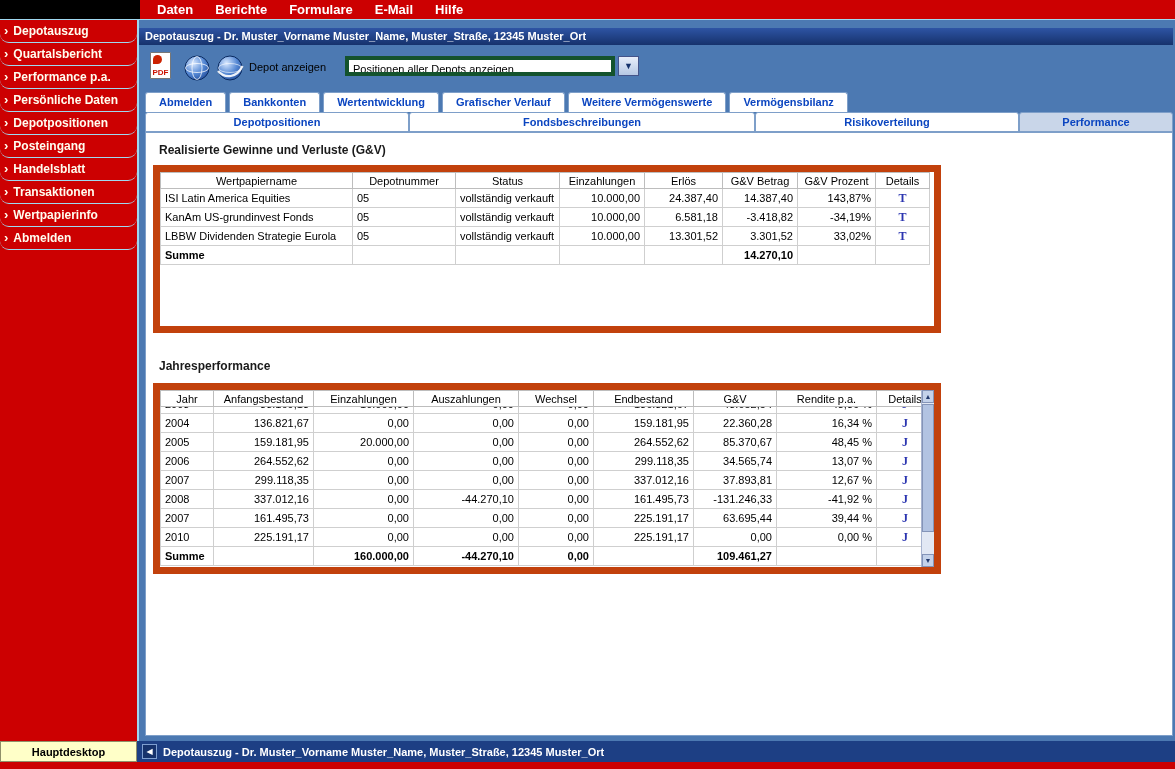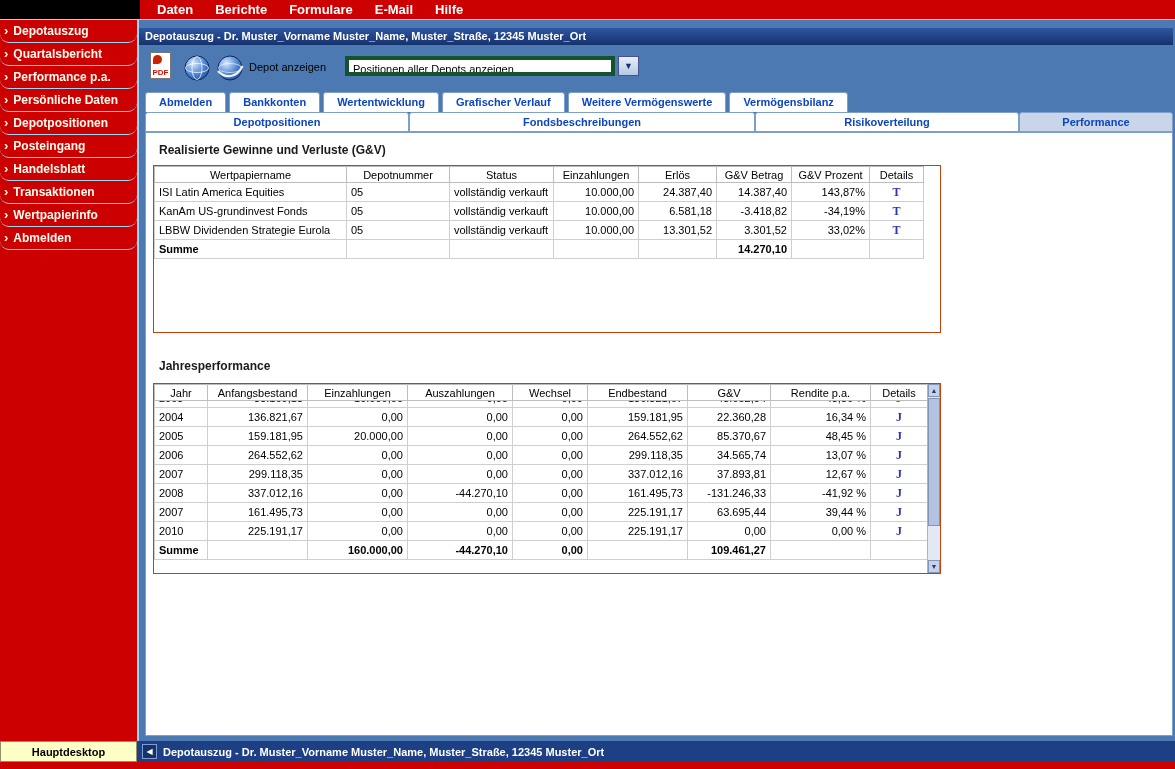--- a/index.html
+++ b/index.html
@@ -38,21 +38,21 @@
   .tab{background:#fff;border:1px solid #7e9fc9;border-bottom:none;border-radius:3px 3px 0 0;color:#0b45c0;font-weight:bold;font-size:11px;line-height:19px;padding:0 13px;cursor:pointer;white-space:nowrap;}
   .tabs-row2{position:absolute;left:145px;top:112px;width:1028px;height:20px;display:flex;}
   .tab2{background:#fff;border:1px solid #7e9fc9;border-radius:3px 3px 0 0;color:#0b45c0;font-weight:bold;font-size:11px;line-height:18px;text-align:center;cursor:pointer;white-space:nowrap;overflow:hidden;}
   .tab2.active{background:#c9d6e9;}
   .tw1{width:264px}.tw2{width:346px}.tw3{width:264px}.tw4{width:154px}
 
   
   .content{position:absolute;left:145px;top:132px;width:1028px;height:604px;background:#fff;border:1px solid #7e9fc9;}
   .sec-title{position:absolute;left:13px;font-weight:bold;font-size:12px;color:#1a1a1a;white-space:nowrap;}
   .st1{top:10px}.st2{top:226px}
-  .pane{position:absolute;left:7px;background:#fff;border:1px solid #c2410c;overflow:hidden;}
+  .pane{position:absolute;left:7px;background:#fff;border:7px solid #c2410c;overflow:hidden;}
   .pane1{top:32px;width:788px;height:168px;}
   .pane2{top:250px;width:788px;height:191px;}
 
   .tbl{border-collapse:collapse;table-layout:fixed;background:#fff;}
   .tbl th{font-weight:normal;font-size:11px;border:1px solid #bdbdbd;height:16px;padding:0 2px;white-space:nowrap;overflow:hidden;text-align:center;color:#000;cursor:pointer;}
   .tbl td{font-size:11px;border:1px solid #cfcfcf;height:19px;padding:0 4px;white-space:nowrap;overflow:hidden;color:#000;}
   .t1{width:769px}.t2{width:773px}
   .t1 td:nth-child(n+4){text-align:right;}
   .t1 td:nth-child(8){text-align:center;}
   .t2 td{text-align:right;}

